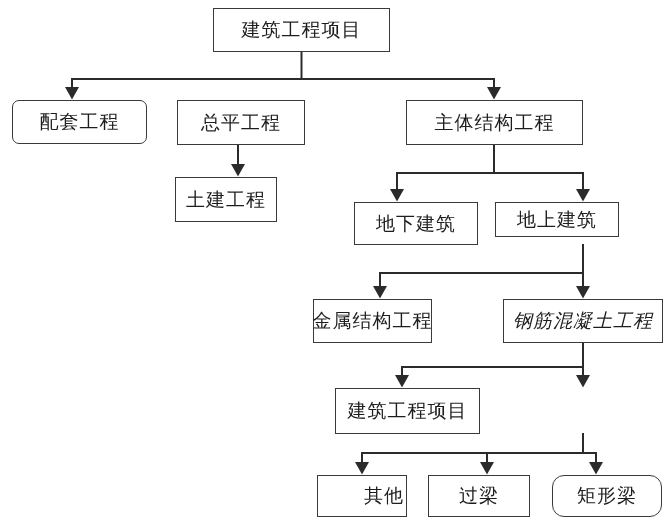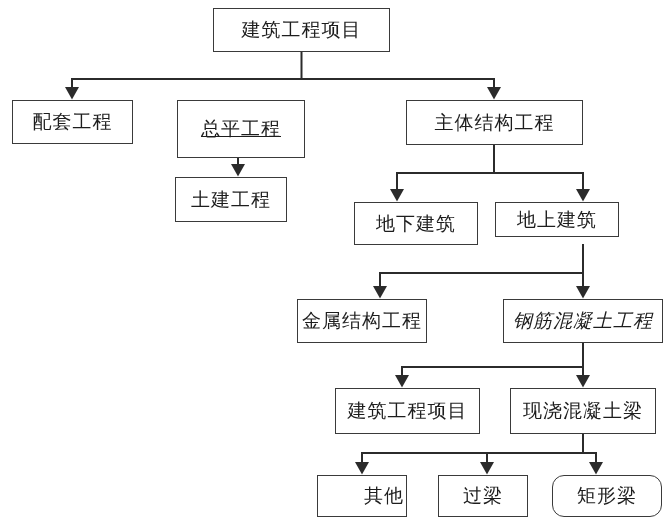--- a/index.html
+++ b/index.html
@@ -87,39 +87,38 @@
       <polyline class="edge-line" points="362,463 362,453 596,453 596,463"></polyline>
       <polyline class="edge-line" points="487,453 487,463"></polyline>
       <polygon class="arrow-head" points="362,474.5 355,462 369,462"></polygon>
       <polygon class="arrow-head" points="487,474.5 480,462 494,462"></polygon>
       <polygon class="arrow-head" points="596,474.5 589,462 603,462"></polygon>
     </g>
   </svg>
 
   <div class="node" style="left:213px; top:8px;  width:177px; height:44px;">建筑工程项目</div>
 
-  <div class="node" style="left:12px;  top:100px; width:121px; height:44px;">配套工程</div>
+  <div class="node" style="left:12px;  top:100px; width:135px; height:44px;border-radius:7px;">配套工程</div>
 
-  <div class="node" style="left:177px; top:100px; width:128px; height:58px;text-decoration:underline;">总平工程</div>
+  <div class="node" style="left:177px; top:100px; width:128px; height:45px;">总平工程</div>
 
   <div class="node" style="left:406px; top:100px; width:177px; height:45px;">主体结构工程</div>
 
-  <div class="node" style="left:175px; top:177px; width:112px; height:45px;">土建工程</div>
+  <div class="node" style="left:175px; top:177px; width:102px; height:45px;">土建工程</div>
 
   <div class="node" style="left:335px; top:202px; width:124px; height:43px;margin-left:19px;">地下建筑</div>
 
   <div class="node" style="left:495px; top:202px; width:124px; height:35px;">地上建筑</div>
 
-  <div class="node" style="left:297px; top:299px; width:130px; height:44px;">金属结构工程</div>
+  <div class="node" style="left:313px; top:299px; width:119px; height:44px;">金属结构工程</div>
 
   <div class="node" style="left:503px; top:299px; width:160px; height:44px;font-style:italic;">钢筋混凝土工程</div>
 
   <div class="node" style="left:335px; top:388px; width:145px; height:46px;">建筑工程项目</div>
 
-  <div class="node" style="left:510px; top:388px; width:146px; height:46px;">现浇混凝土梁</div>
 
   <div class="node" style="left:317px; top:475px; width:90px;  height:42px;padding-left:44px;">其他</div>
 
-  <div class="node" style="left:438px; top:475px; width:90px;  height:42px;">过梁</div>
+  <div class="node" style="left:428px; top:475px; width:102px;  height:42px;">过梁</div>
 
   <div class="node" style="left:552px; top:475px; width:110px; height:42px;border-radius:12px;">矩形梁</div>
 
 </div>
 
 </body></html>

